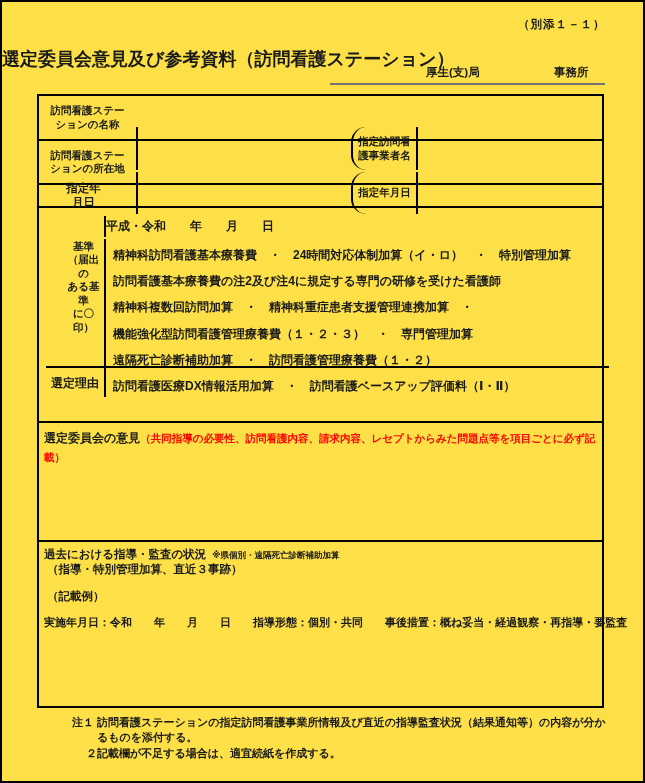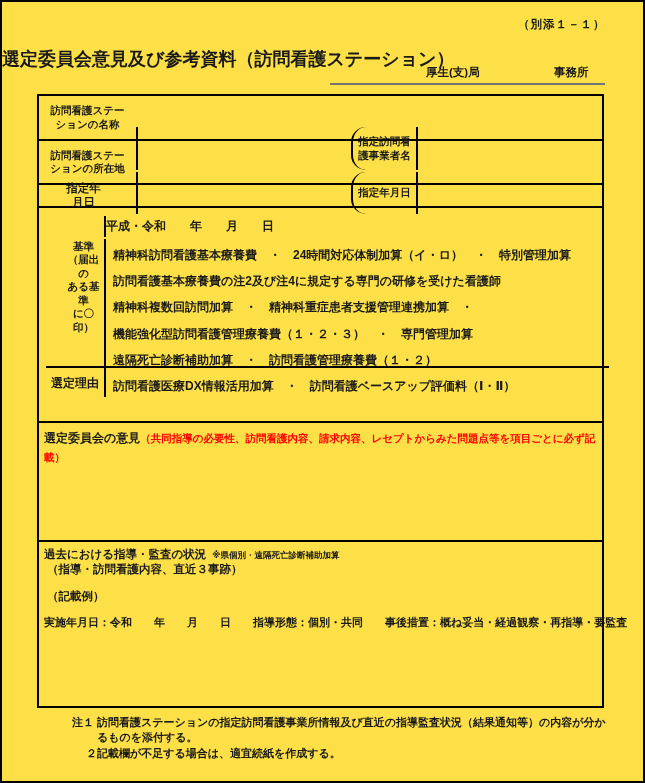--- a/index.html
+++ b/index.html
@@ -145,21 +145,21 @@
       <div class="cell block flex1">
         <span class="sec-label">選定委員会の意見</span><span class="red-note" style="color: rgb(255, 0, 0);">（共同指導の必要性、訪問看護内容、請求内容、レセプトからみた問題点等を項目ごとに必ず記載）</span>
       </div>
     </div>
 
     <div class="row r7">
       <div class="cell block flex1">
         <div class="pg-head">
           <span>過去における指導・監査の状況</span><span class="small-note">※県個別・遠隔死亡診断補助加算</span>
         </div>
-        <div class="pg-sub">（指導・訪問看護内容、直近３事跡）</div>
+        <div class="pg-sub">（指導・特別管理加算、直近３事跡）</div>
         <div class="pg-example-label">（記載例）</div>
         <div class="pg-example">実施年月日：令和　　年　　月　　日　　指導形態：個別・共同　　事後措置：概ね妥当・経過観察・再指導・要監査</div>
       </div>
     </div>
 
   </div>
 
   <div class="footnotes">
     <div class="note-row">
       <span class="note-label">注１</span>

